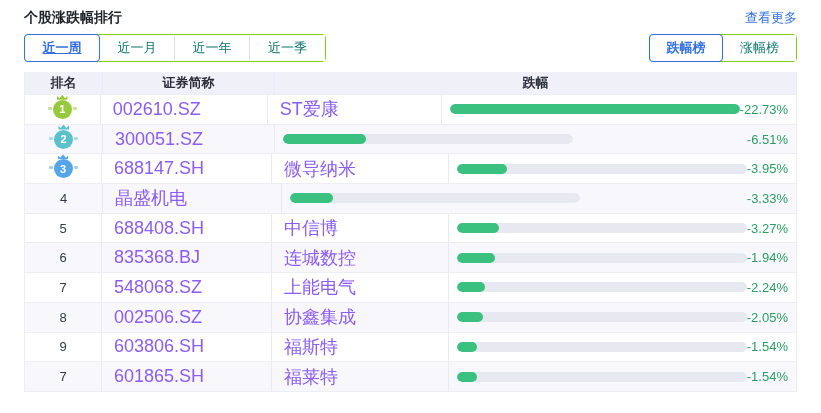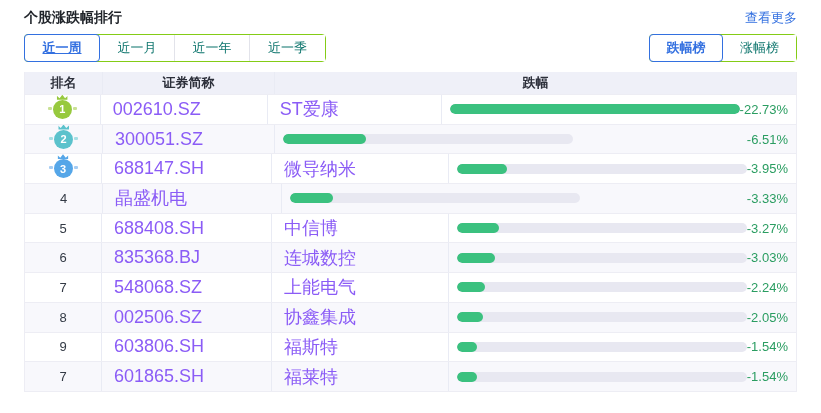--- a/index.html
+++ b/index.html
@@ -202,21 +202,21 @@
     <div class="cell c-code">
       <span class="stock-code">835368.BJ</span>
     </div>
     <div class="cell c-name">
       <span class="stock-name">连城数控</span>
     </div>
     <div class="cell c-val">
       <div class="track">
         <div class="fill" style="width: 13.3%;"></div>
       </div>
-      <span class="pct">-3.03%</span>
+      <span class="pct">-1.94%</span>
     </div>
   </div>
         <div class="trow">
     <div class="cell c-rank">
       <span class="rank-plain">7</span>
     </div>
     <div class="cell c-code">
       <span class="stock-code">548068.SZ</span>
     </div>
     <div class="cell c-name">

